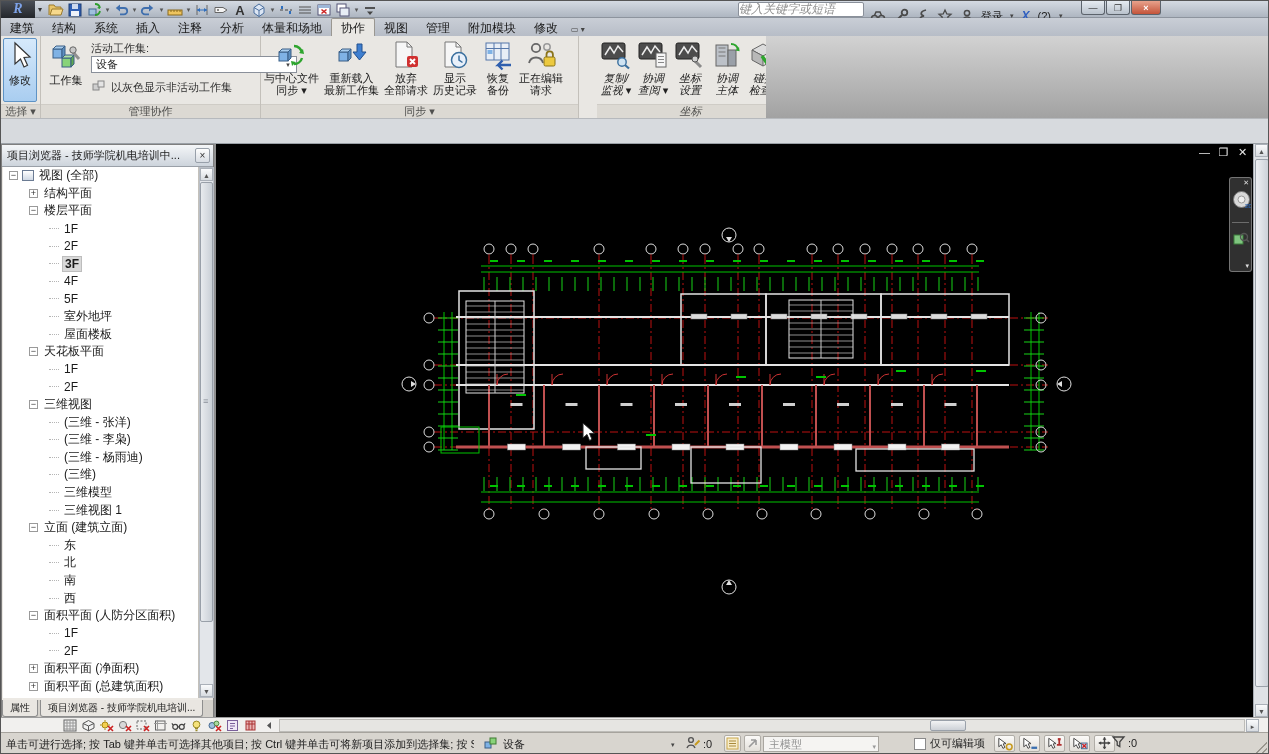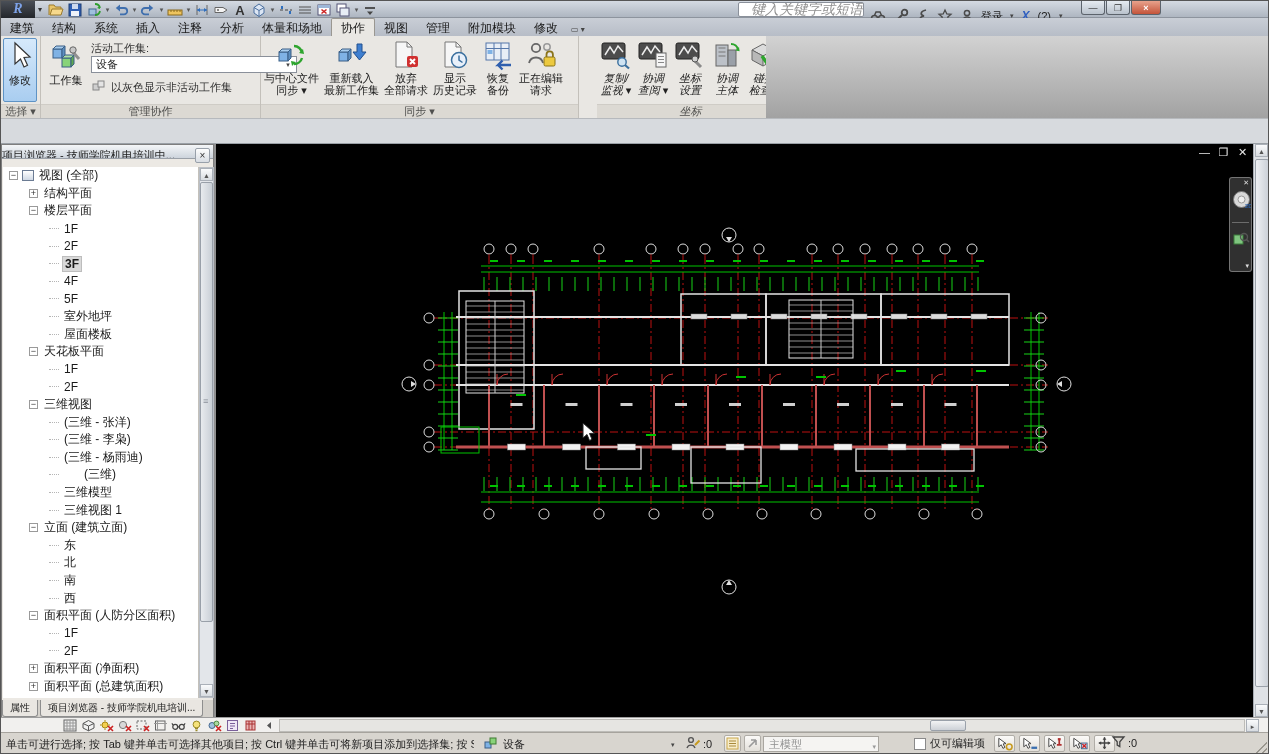--- a/index.html
+++ b/index.html
@@ -16,21 +16,21 @@
     color:#7da2e8;font-weight:bold;font-style:italic;font-size:14px;text-align:center;line-height:16px;
     font-family:"Liberation Serif","DejaVu Serif",serif;}
   #rbtn-arrow{left:34px;top:0;width:10px;height:17px;color:#333;font-size:8px;line-height:17px;text-align:center;}
   #qat{left:46px;top:0;height:17px;display:flex;align-items:center;gap:1px;}
   .qbtn{width:18px;height:16px;display:inline-flex;align-items:center;justify-content:center;}
   .qbtn svg{display:block;}
   .qsep{color:#555;font-size:7px;width:7px;text-align:center;}
   #title-text{left:390px;top:1px;width:350px;height:15px;text-align:center;font-size:11px;color:#1c1c1c;
     background:linear-gradient(#e9eef4,#c7cfd9);border-radius:3px;line-height:15px;white-space:nowrap;overflow:hidden;}
   #search-box{left:737px;top:1px;width:126px;height:15px;background:#fff;border:1px solid #8a909a;border-radius:2px;
-    font-style:italic;color:#909090;font-size:14px;line-height:13px;padding-left:12px;white-space:nowrap;overflow:hidden;}
+    font-style:italic;color:#909090;font-size:12px;line-height:13px;padding-left:0;white-space:nowrap;overflow:hidden;}
   #infocenter{left:866px;top:0;height:30px;display:flex;align-items:center;gap:2px;}
   .icbtn{height:16px;display:inline-flex;align-items:center;padding:0 2px;}
   #signin-label{font-size:11px;color:#222;padding:0 2px;}
   .tinyarrow{font-size:7px;color:#444;}
   #winbtns{left:1080px;top:0;height:14px;display:flex;}
   .wbtn{width:24px;height:14px;border:1px solid #5c636c;border-top:none;
     background:linear-gradient(#e6ebf1,#b9c2cc);display:flex;align-items:center;justify-content:center;
     font-size:9px;color:#333;border-radius:0 0 3px 3px;margin-right:1px;}
   .wbtn.close{width:30px;background:linear-gradient(#e8a28c,#c4543a);color:#fff;font-weight:bold;}
 
@@ -60,22 +60,22 @@
     line-height:13px;}
   #gray-inactive{left:50px;top:42px;height:18px;display:flex;align-items:center;gap:4px;font-size:11px;color:#333;}
   #sync-buttons,#coord-buttons{position:absolute;left:0;top:0;display:flex;}
 
   
   #optionsbar{left:0;top:117px;width:1269px;height:26px;background:#d7dade;border-top:1px solid #b6b9bd;border-bottom:1px solid #9aa0a6;}
 
   
   #mainrow{left:0;top:143px;width:1269px;height:573px;background:#8f8f8f;}
   #palette{left:0;top:0;width:213px;height:573px;background:#ece9e4;border:1px solid #7e7e7e;}
-  #pal-header{left:0;top:0;width:211px;height:14px;background:linear-gradient(#f4f6f8,#cdd4dc);
-    border-bottom:1px solid #9aa0a8;font-size:11px;color:#1a1a1a;line-height:21px;
+  #pal-header{left:0;top:0;width:211px;height:22px;background:linear-gradient(#f4f6f8,#cdd4dc);
+    border-bottom:1px solid #9aa0a8;font-size:11px;color:#1a1a1a;line-height:21px;padding-left:5px;
     white-space:nowrap;overflow:hidden;}
   #pal-close{right:3px;top:3px;width:15px;height:15px;text-align:center;line-height:14px;font-size:10px;color:#333;
     border:1px solid #98a0aa;background:linear-gradient(#fdfdfd,#d8dde3);border-radius:2px;}
   #tree{left:1px;top:22px;width:196px;height:531px;background:#fff;border-right:1px solid #c4c1bb;overflow:hidden;}
   .trow{height:17.6px;display:flex;align-items:center;white-space:nowrap;font-size:12px;color:#1a1a1a;}
   .trow .exp{width:9px;height:9px;border:1px solid #9a9a9a;background:#fff;font-size:9px;line-height:7px;
     text-align:center;margin-right:4px;flex:0 0 auto;color:#333;}
   .trow .stub{width:10px;border-top:1px dotted #b5b5b5;margin-right:3px;flex:0 0 auto;}
   .trow .lbl{padding:0 2px;}
   .trow.sel .lbl{background:#d9d9d9;font-weight:bold;border:1px solid #bdbdbd;}
@@ -560,21 +560,21 @@
             <span class="lbl">(三维 - 张洋)</span>
           </div>
           <div class="trow" style="padding-left: 46px;">
             <span class="stub"></span>
             <span class="lbl">(三维 - 李枭)</span>
           </div>
           <div class="trow" style="padding-left: 46px;">
             <span class="stub"></span>
             <span class="lbl">(三维 - 杨雨迪)</span>
           </div>
-          <div class="trow" style="padding-left: 46px; gap: 20px;">
+          <div class="trow" style="padding-left: 46px;">
             <span class="stub"></span>
             <span class="lbl">(三维)</span>
           </div>
           <div class="trow" style="padding-left: 46px;">
             <span class="stub"></span>
             <span class="lbl">三维模型</span>
           </div>
           <div class="trow" style="padding-left: 46px;">
             <span class="stub"></span>
             <span class="lbl">三维视图 1</span>

